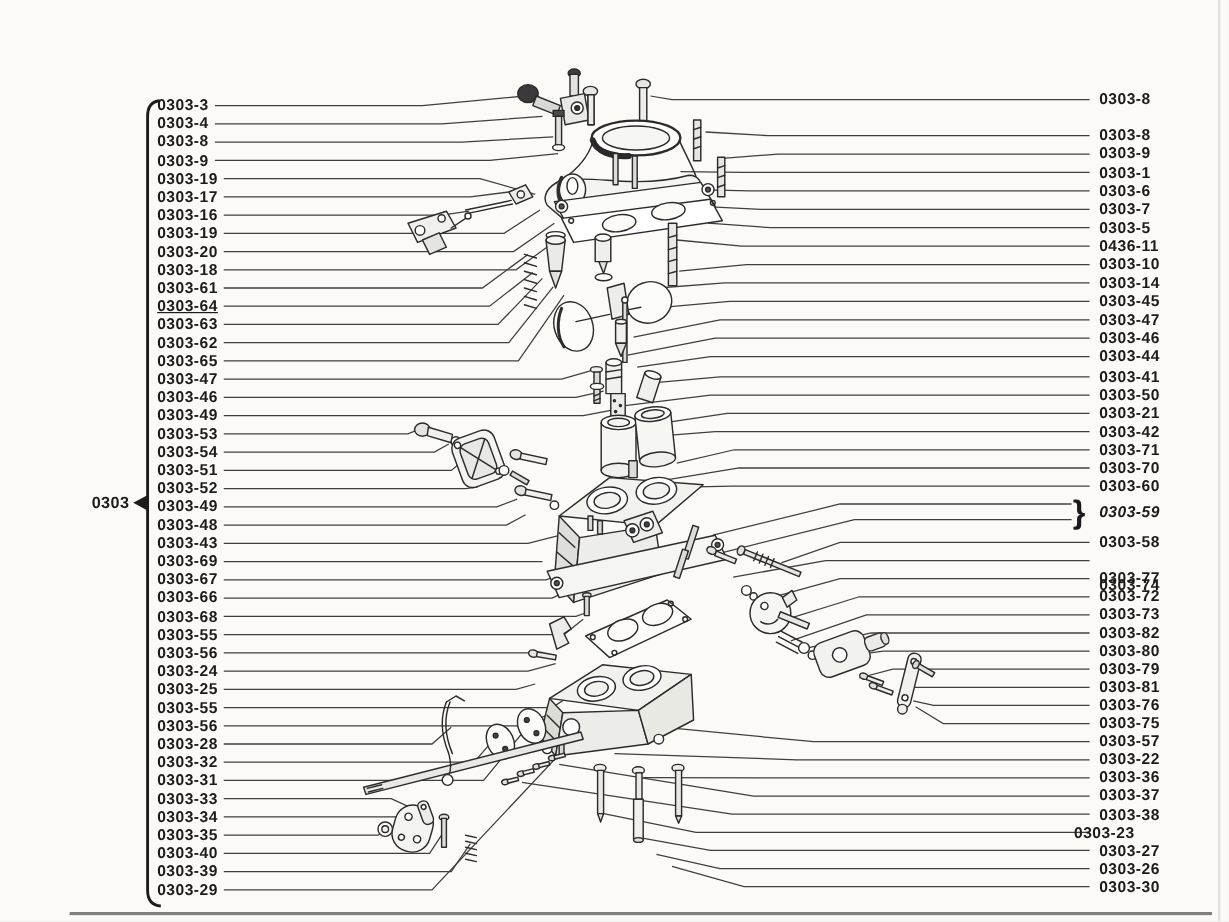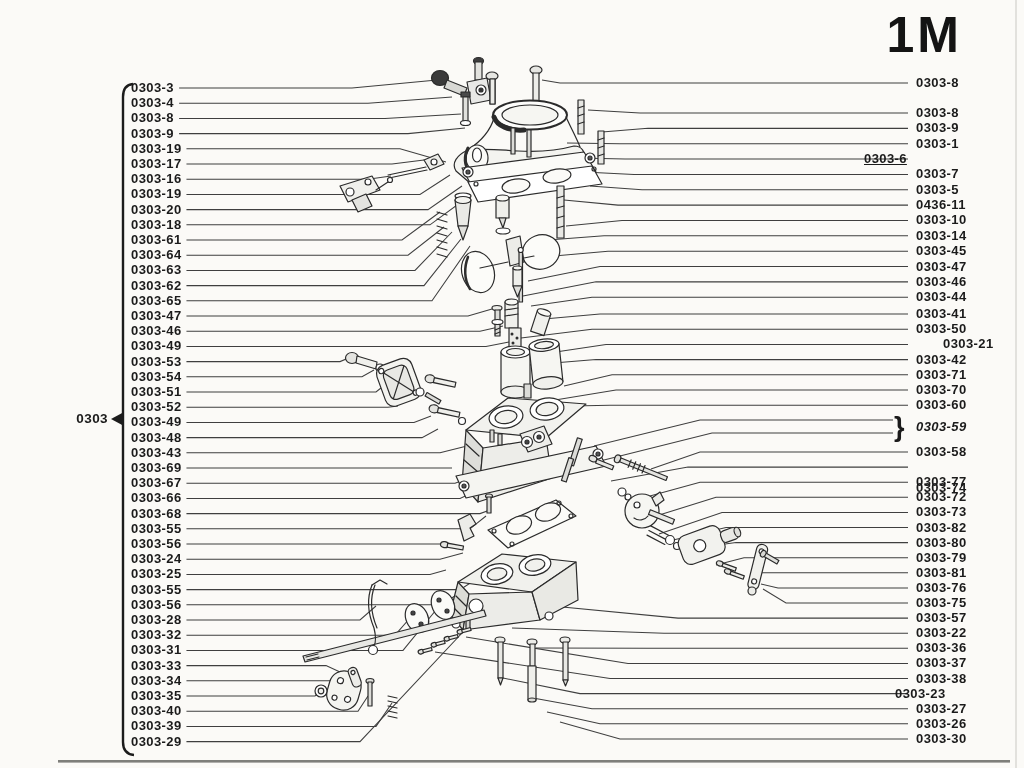--- a/index.html
+++ b/index.html
@@ -452,36 +452,35 @@
 
   <path d="M133,84 Q123,85 123,97 L123,742 Q123,754 134,755" stroke="#1c1c1c" stroke-width="2.4" fill="none"></path>
   <polygon points="124,412 124,426 111,419" fill="#1c1c1c"></polygon>
 
   <text id="brace59" x="894" y="436" font-size="27" font-weight="bold" fill="#1b1b1b">}</text>
 
   <rect x="58" y="760" width="952" height="2.6" fill="#7f7f7b"></rect>
   <rect x="1015" y="0" width="2" height="768" fill="#e2e1dd"></rect>
 </svg>
 
-<div class="page-code">1M</div>
 <div class="group-lbl">0303</div>
 
 <div id="labels-left">
       <div class="lbl" style="left: 131px; top: 80px;">0303-3</div>
       <div class="lbl" style="left: 131px; top: 95.2px;">0303-4</div>
       <div class="lbl" style="left: 131px; top: 110.4px;">0303-8</div>
       <div class="lbl" style="left: 131px; top: 125.6px;">0303-9</div>
       <div class="lbl" style="left: 131px; top: 140.8px;">0303-19</div>
       <div class="lbl" style="left: 131px; top: 156px;">0303-17</div>
       <div class="lbl" style="left: 131px; top: 171.2px;">0303-16</div>
       <div class="lbl" style="left: 131px; top: 186.4px;">0303-19</div>
       <div class="lbl" style="left: 131px; top: 201.6px;">0303-20</div>
       <div class="lbl" style="left: 131px; top: 216.8px;">0303-18</div>
       <div class="lbl" style="left: 131px; top: 232px;">0303-61</div>
-      <div class="lbl" style="left: 131px; top: 247.2px;">0303-64</div>
+      <div class="lbl" style="left: 131px; top: 247.2px; text-decoration: underline;">0303-64</div>
       <div class="lbl" style="left: 131px; top: 262.4px;">0303-63</div>
       <div class="lbl" style="left: 131px; top: 277.6px;">0303-62</div>
       <div class="lbl" style="left: 131px; top: 292.8px;">0303-65</div>
       <div class="lbl" style="left: 131px; top: 308px;">0303-47</div>
       <div class="lbl" style="left: 131px; top: 323.2px;">0303-46</div>
       <div class="lbl" style="left: 131px; top: 338.4px;">0303-49</div>
       <div class="lbl" style="left: 131px; top: 353.6px;">0303-53</div>
       <div class="lbl" style="left: 131px; top: 368.8px;">0303-54</div>
       <div class="lbl" style="left: 131px; top: 384px;">0303-51</div>
       <div class="lbl" style="left: 131px; top: 399.2px;">0303-52</div>
@@ -506,33 +505,33 @@
       <div class="lbl" style="left: 131px; top: 688px;">0303-35</div>
       <div class="lbl" style="left: 131px; top: 703.2px;">0303-40</div>
       <div class="lbl" style="left: 131px; top: 718.4px;">0303-39</div>
       <div class="lbl" style="left: 131px; top: 733.6px;">0303-29</div>
     </div>
 <div id="labels-right">
       <div class="lbl" style="left: 916px; top: 75px;">0303-8</div>
       <div class="lbl" style="left: 916px; top: 105px;">0303-8</div>
       <div class="lbl" style="left: 916px; top: 120.35px;">0303-9</div>
       <div class="lbl" style="left: 916px; top: 135.7px;">0303-1</div>
-      <div class="lbl" style="left: 864px; top: 151.05px; text-decoration: underline;">0303-6</div>
+      <div class="lbl" style="left: 916px; top: 151.05px;">0303-6</div>
       <div class="lbl" style="left: 916px; top: 166.4px;">0303-7</div>
       <div class="lbl" style="left: 916px; top: 181.75px;">0303-5</div>
       <div class="lbl" style="left: 916px; top: 197.1px;">0436-11</div>
       <div class="lbl" style="left: 916px; top: 212.45px;">0303-10</div>
       <div class="lbl" style="left: 916px; top: 227.8px;">0303-14</div>
       <div class="lbl" style="left: 916px; top: 243.15px;">0303-45</div>
       <div class="lbl" style="left: 916px; top: 258.5px;">0303-47</div>
       <div class="lbl" style="left: 916px; top: 273.85px;">0303-46</div>
       <div class="lbl" style="left: 916px; top: 289.2px;">0303-44</div>
       <div class="lbl" style="left: 916px; top: 306px;">0303-41</div>
       <div class="lbl" style="left: 916px; top: 321.2px;">0303-50</div>
-      <div class="lbl" style="left: 916px; top: 336.4px; margin-left: 27px;">0303-21</div>
+      <div class="lbl" style="left: 916px; top: 336.4px;">0303-21</div>
       <div class="lbl" style="left: 916px; top: 351.6px;">0303-42</div>
       <div class="lbl" style="left: 916px; top: 366.8px;">0303-71</div>
       <div class="lbl" style="left: 916px; top: 382px;">0303-70</div>
       <div class="lbl" style="left: 916px; top: 397.2px;">0303-60</div>
       <div class="lbl" style="left: 916px; top: 419px; font-style: italic;">0303-59</div>
       <div class="lbl" style="left: 916px; top: 444px;">0303-58</div>
       <div class="lbl" style="left: 916px; top: 459.1px; margin-top: 21px;">0303-74</div>
       <div class="lbl" style="left: 916px; top: 474.2px;">0303-77</div>
       <div class="lbl" style="left: 916px; top: 489.3px;">0303-72</div>
       <div class="lbl" style="left: 916px; top: 504.4px;">0303-73</div>

